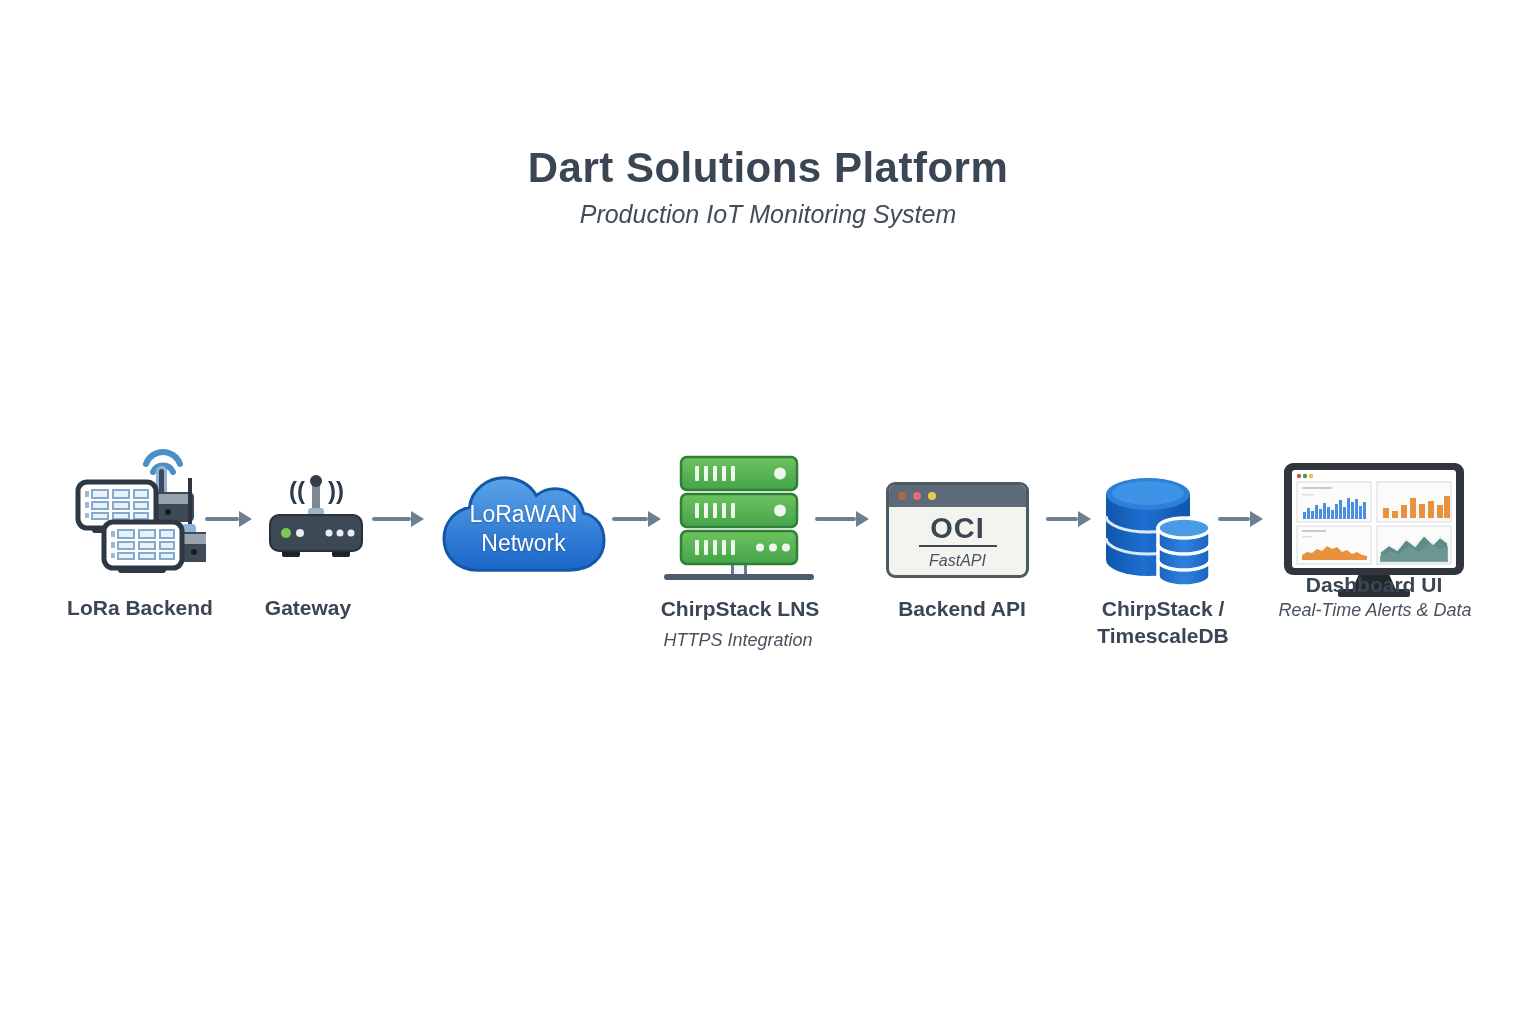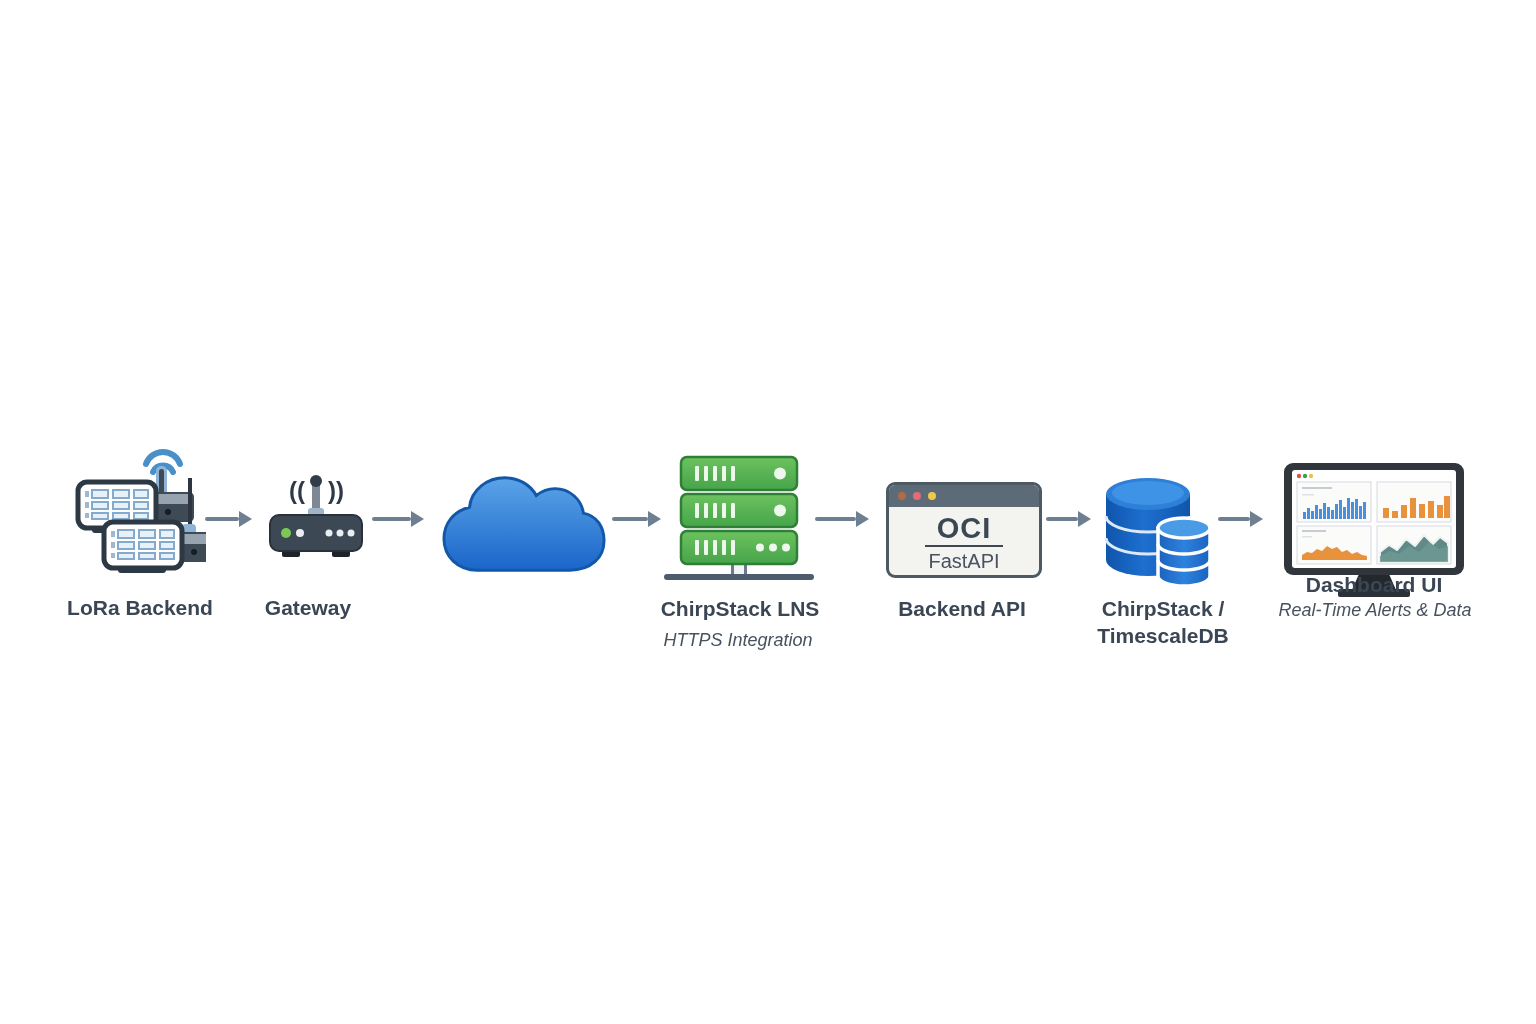--- a/index.html
+++ b/index.html
@@ -41,39 +41,41 @@
     border-top:8px solid transparent; border-bottom:8px solid transparent;
   }
   
   .cloud-text {
     position:absolute; left:440px; top:500px; width:167px;
     text-align:center; color:#ffffff; font-size:23px; line-height:29px;
     font-weight:400; text-shadow:0 1px 2px rgba(0,40,90,.35);
   }
   
   .window {
-    position:absolute; left:886px; top:482px; width:156px; height:96px;
+    position:absolute; left:886px; top:482px; width:143px; height:96px;
     border:3px solid #4d5a64; border-radius:9px; background:#f3f3f0;
     overflow:hidden;
   }
   .window-bar { height:22px; background:#5d6b79; display:flex; align-items:center; padding-left:9px; gap:7px; }
   .window-dot { width:8px; height:8px; border-radius:50%; }
   .dot-brown { background:#b06a45; }
   .dot-red   { background:#e56b78; }
   .dot-yellow{ background:#ecc94b; }
   .window-body { height:71px; display:flex; flex-direction:column; align-items:center; justify-content:center; }
   .window-main { font-size:29px; font-weight:700; color:#3d4753; letter-spacing:1px; line-height:30px; }
   .window-divider { width:78px; height:2px; background:#3d4753; margin:2px 0 3px 0; }
-  .window-sub { font-size:20px; color:#4a5260; line-height:22px; }
+  .window-sub { font-size:16px; color:#4a5260; line-height:22px;font-style:italic; }
 </style>
 </head>
 <body>
 
 <div class="canvas">
 
+  <h1 class="title">Dart Solutions Platform</h1>
+  <div class="subtitle">Production IoT Monitoring System</div>
 
   <svg class="icon" style="left:74px; top:448px;" width="132" height="126" viewBox="0 0 132 126">
 
     <g stroke="#4a90c8" stroke-width="6" fill="none" stroke-linecap="round">
       <path d="M72 16 A 18 18 0 0 1 106 16"></path>
       <path d="M79 24 A 11 11 0 0 1 99 24"></path>
     </g>
 
     <g transform="translate(2,24)">
       <rect x="80" y="-6" width="11" height="32" rx="5" fill="#8fb3d4"></rect>
@@ -152,20 +154,24 @@
 
   <svg class="icon" style="left:440px; top:467px;" width="167" height="112" viewBox="0 0 170 112">
     <defs>
       <linearGradient id="cloudGrad" x1="0" y1="0" x2="0" y2="1">
         <stop offset="0" stop-color="#5ba3e8"></stop>
         <stop offset="1" stop-color="#1a66c9"></stop>
       </linearGradient>
     </defs>
     <path d="M 132 104 L 38 104 C 18 104 4 90 4 72 C 4 56 14 44 30 40 C 32 22 48 10 66 10 C 80 10 92 17 98 28 C 103 24 110 21 117 21 C 132 21 144 32 146 46 C 160 49 167 60 167 74 C 167 91 154 104 132 104 Z" fill="url(#cloudGrad)" stroke="#1257a8" stroke-width="3"></path>
   </svg>
+  <div class="cloud-text">
+    <div>LoRaWAN</div>
+    <div>Network</div>
+  </div>
 
   <div class="arrow" style="left:612px; width:36px;"></div>
 
   <svg class="icon" style="left:662px; top:455px;" width="154" height="126" viewBox="0 0 154 126">
     <defs>
       <linearGradient id="srvGrad" x1="0" y1="0" x2="0" y2="1">
         <stop offset="0" stop-color="#6cc25e"></stop>
         <stop offset="1" stop-color="#46a44b"></stop>
       </linearGradient>
     </defs>

